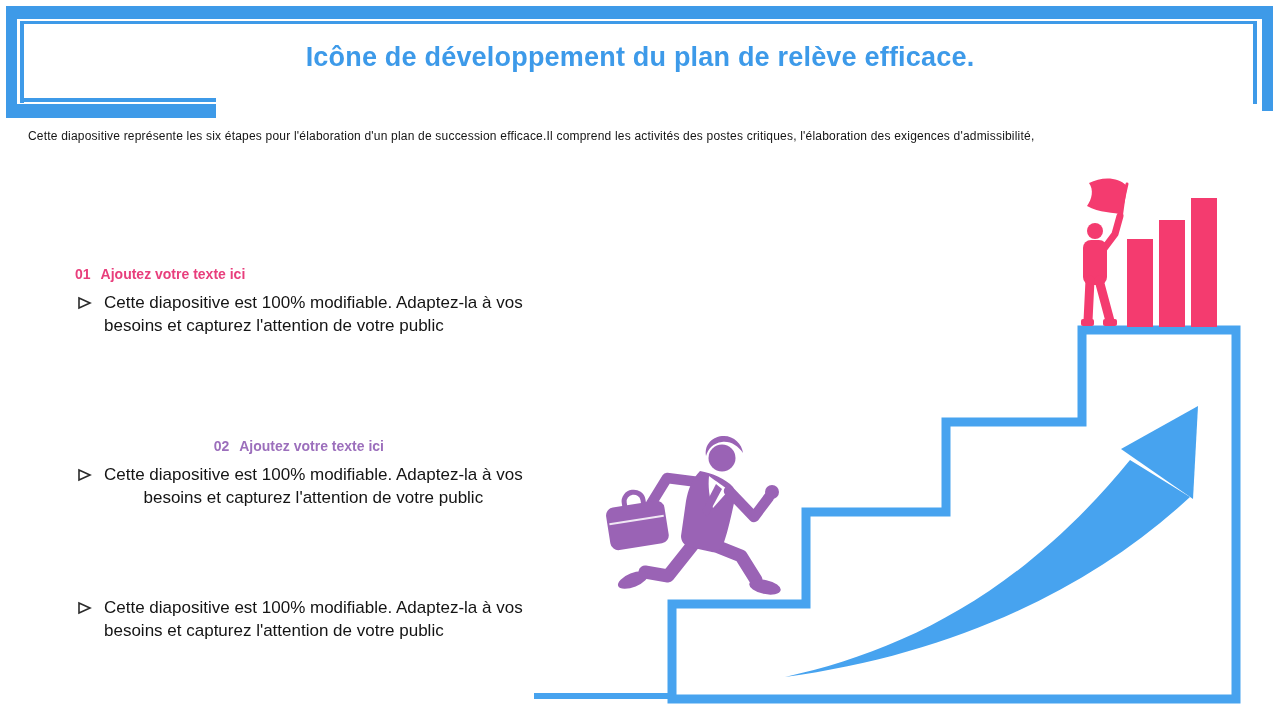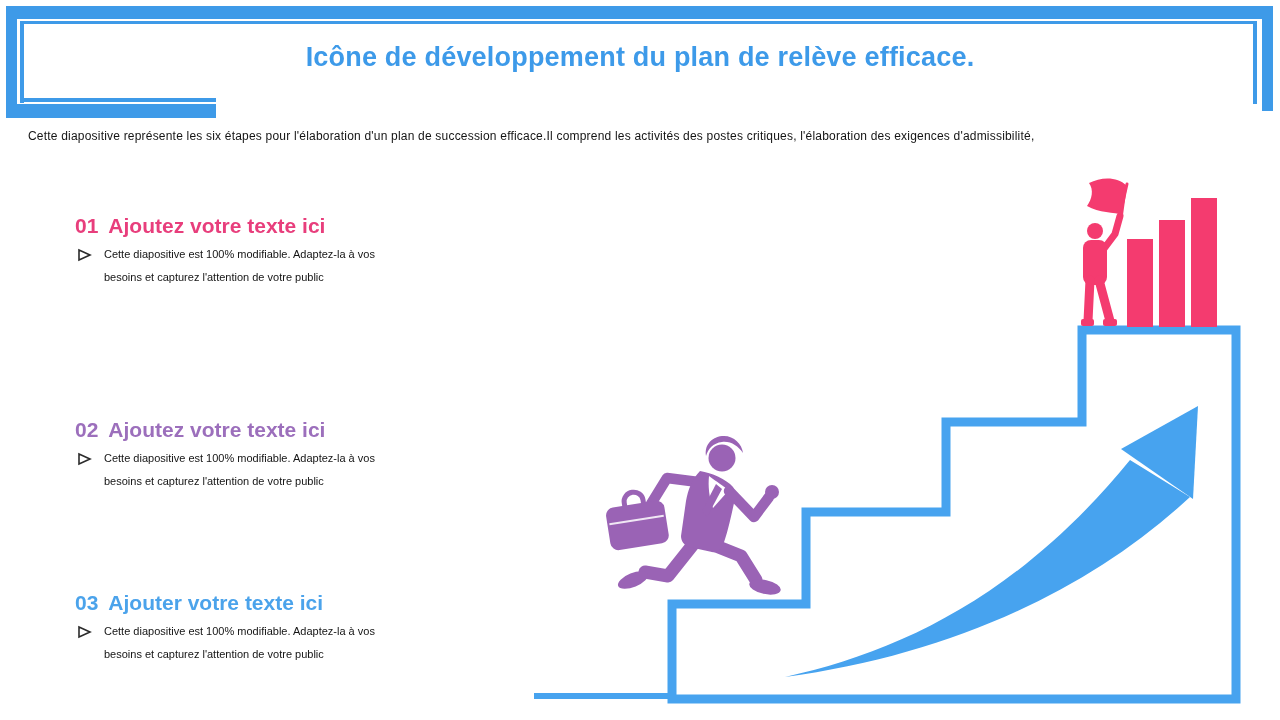--- a/index.html
+++ b/index.html
@@ -23,26 +23,26 @@
     position:absolute;left:0;right:0;top:42px;margin:0;
     text-align:center;font-size:27px;font-weight:bold;
     color:var(--title_blue);letter-spacing:.2px;
   }
   
   .desc{position:absolute;left:28px;top:128px;margin:0;color:var(--text_dark);
         font-size:12px;line-height:17.5px;letter-spacing:.2px;}
   .desc span{display:block;white-space:nowrap;}
   
   .section{position:absolute;left:75px;}
-  .sec-1{top:214px;} .sec-2{top:418px;} .sec-3{top:591px;}
-  .sec-head{font-size:21px;font-weight:bold;line-height:24px;white-space:nowrap;}
+  .sec-1{top:214px;} .sec-2{top:386px;text-align:center;} .sec-3{top:591px;}
+  .sec-head{font-size:14px;font-weight:bold;line-height:24px;white-space:nowrap;margin-top:48px;}
   .sec-head .num{margin-right:10px;}
   .bullet{display:flex;margin-top:5px;}
   .b-icon{flex:0 0 auto;margin:5px 12px 0 2px;}
-  .b-text{font-size:11px;line-height:23px;color:var(--text_dark);}
+  .b-text{font-size:17px;line-height:23px;color:var(--text_dark);}
   .b-text span{display:block;white-space:nowrap;}
   
   .graphic{position:absolute;left:0;top:0;width:1280px;height:720px;}
   .stair{fill:#ffffff;stroke:var(--graphic_blue);stroke-width:9;stroke-linejoin:miter;}
   .stair-thin{stroke:var(--graphic_blue);stroke-width:6;}
   .bfill{fill:var(--graphic_blue);}
   .kfill{fill:var(--pink);}
   .kstroke{stroke:var(--pink);fill:none;stroke-linecap:round;stroke-linejoin:round;}
   .pfill{fill:var(--purple);}
   .pstroke{stroke:var(--purple);fill:none;stroke-linecap:round;stroke-linejoin:round;}
@@ -139,23 +139,20 @@
           <path d="M2,2 L13,7 L2,12 Z" fill="#ffffff" stroke="#2b2b2b" stroke-width="1.6" stroke-linejoin="miter"></path>
         </svg>
       <div class="b-text">
         <span>Cette diapositive est 100% modifiable. Adaptez-la à vos</span>
         <span>besoins et capturez l'attention de votre public</span>
       </div>
     </div>
   </div>
 
   <div class="section sec-3">
-    <div class="sec-head">
-      <span class="num" style="color: rgb(75, 163, 235);">03</span><span style="color: rgb(75, 163, 235);">Ajouter votre texte ici</span>
-    </div>
     <div class="bullet">
       <svg class="b-icon" width="15" height="14" viewBox="0 0 15 14">
           <path d="M2,2 L13,7 L2,12 Z" fill="#ffffff" stroke="#2b2b2b" stroke-width="1.6" stroke-linejoin="miter"></path>
         </svg>
       <div class="b-text">
         <span>Cette diapositive est 100% modifiable. Adaptez-la à vos</span>
         <span>besoins et capturez l'attention de votre public</span>
       </div>
     </div>
   </div>

